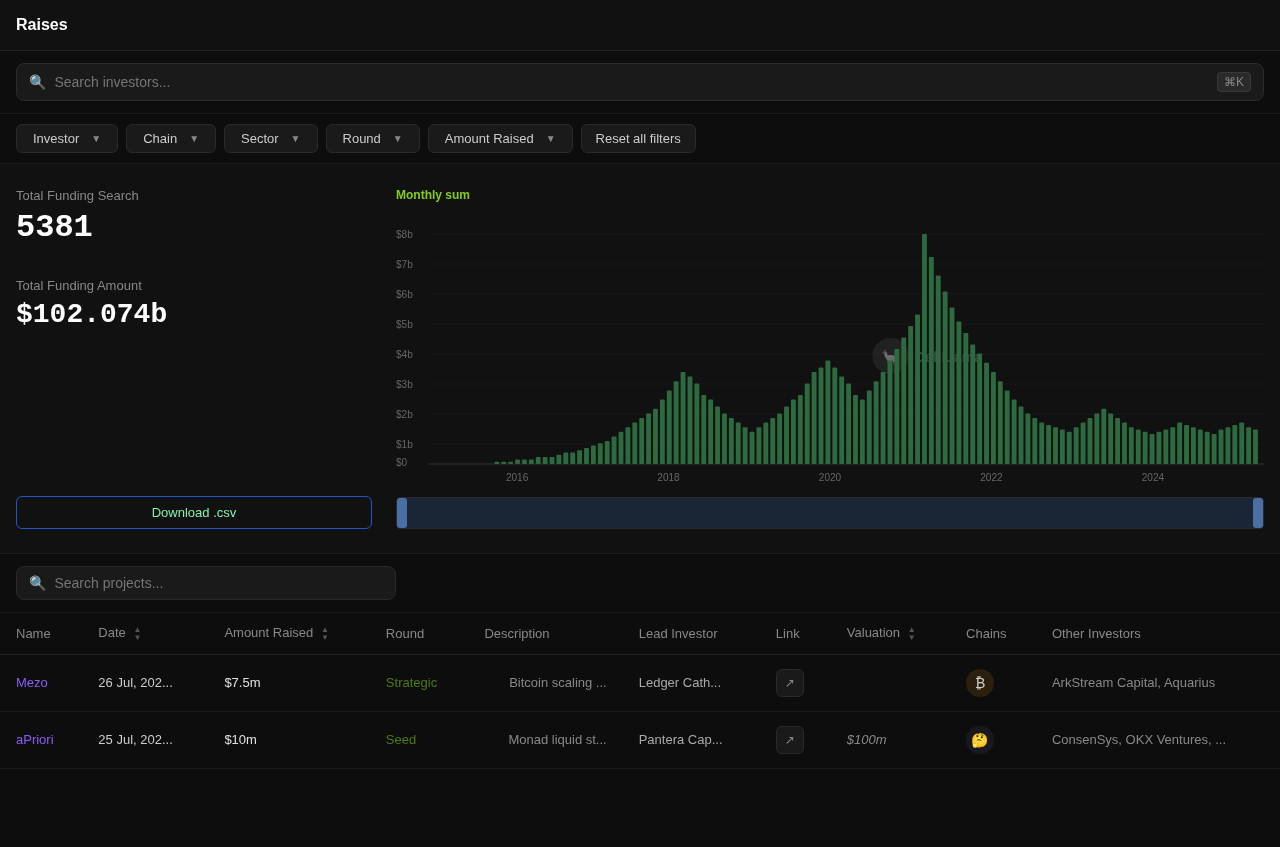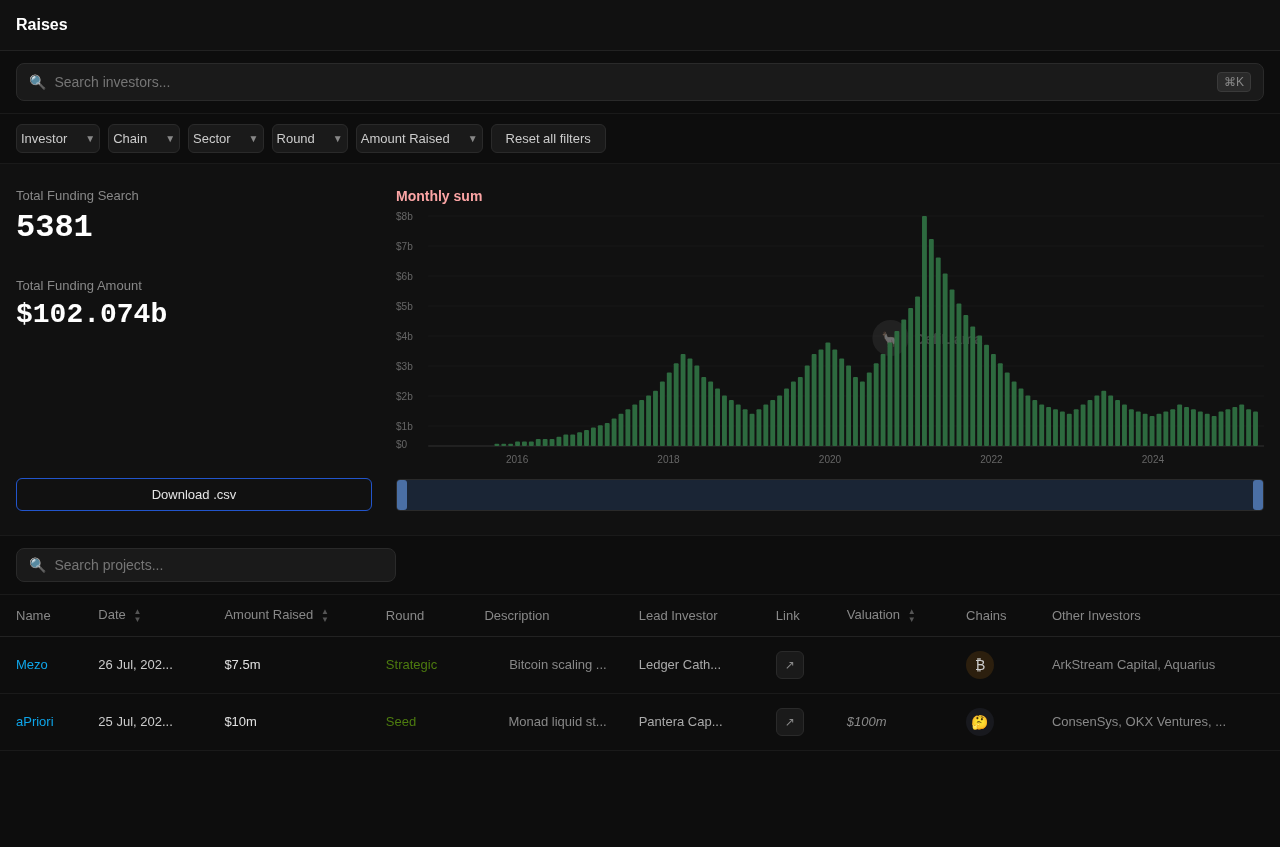--- a/index.html
+++ b/index.html
@@ -62,25 +62,25 @@
       display: flex;
       align-items: center;
       gap: 8px;
       padding: 10px 16px;
       background: #0d0d0d;
       border-bottom: 1px solid #1a1a1a;
     }
     .filter-btn {
       display: flex;
       align-items: center;
-      gap: 18px;
+      gap: 12px;
       background: #1a1a1a;
       border: 1px solid #2a2a2a;
       border-radius: 6px;
-      padding: 6px 4px;
+      padding: 6px 16px;
       color: #ccc;
       font-size: 13px;
       cursor: pointer;
     }
     .filter-chevron { font-size: 10px; color: #888; }
     .reset-btn {
       background: #1a1a1a;
       border: 1px solid #2a2a2a;
       border-radius: 6px;
       padding: 6px 14px;
@@ -120,37 +120,37 @@
       font-family: 'Courier New', monospace;
     }
     .stat-value.large { font-size: 28px; }
 
     .download-csv-btn {
       display: inline-block;
       background: transparent;
       border: 1px solid #2255cc;
       border-radius: 6px;
       padding: 8px 16px;
-      color: #e5e5e5;
+      color: #86efac;
       font-size: 13px;
       cursor: pointer;
       margin-top: auto;
     }
 
     
     .chart-panel {
       flex: 1;
       display: flex;
       flex-direction: column;
     }
     .chart-title {
-      font-size: 14px;
+      font-size: 12px;
       font-weight: 600;
-      color: #fca5a5;
-      margin-bottom: 4px;
+      color: #84cc16;
+      margin-bottom: 24px;
     }
     .chart-area {
       position: relative;
       flex: 1;
       height: 280px;
     }
     .chart-svg {
       width: 100%;
       height: 260px;
     }
@@ -269,21 +269,21 @@
     }
     tbody tr {
       border-bottom: 1px solid #1a1a1a;
     }
     tbody td {
       padding: 14px 16px;
       color: #ccc;
       vertical-align: middle;
     }
     .td-name {
-      color: #0ea5e9;
+      color: #8b5cf6;
       font-weight: 500;
       margin-left: 19px;
     }
     .td-amount {
       color: #e0e0e0;
     }
     .td-round {
       color: #4d7c0f;
     }
     .td-desc {

